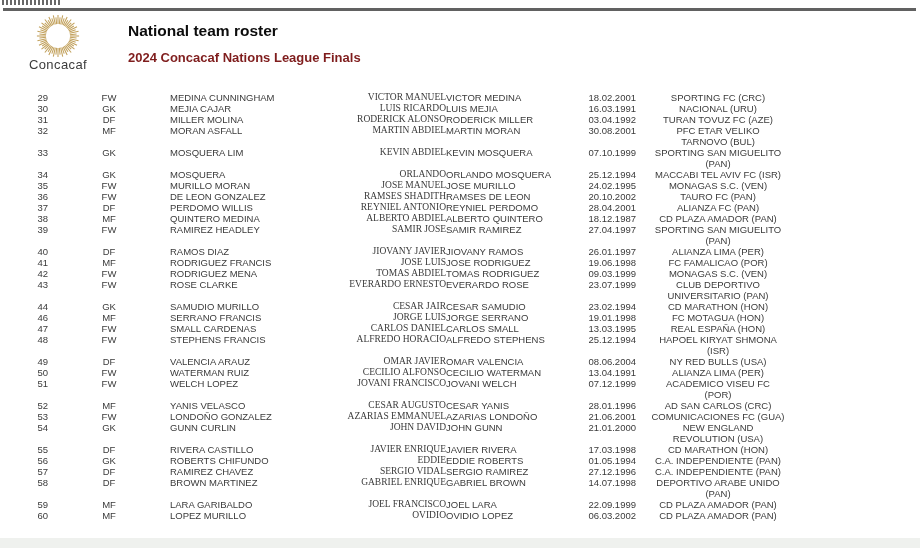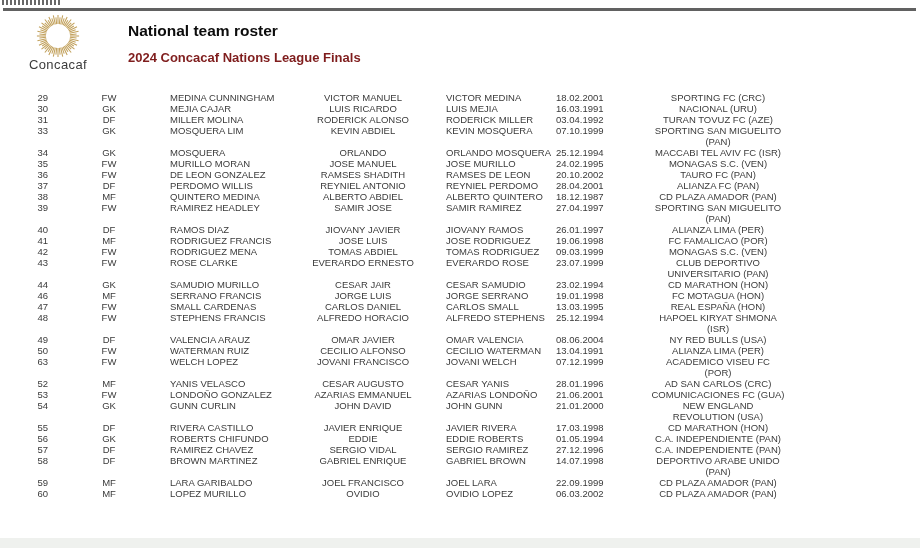--- a/index.html
+++ b/index.html
@@ -30,23 +30,23 @@
     position:absolute;left:0;top:92px;width:800px;
     border-collapse:collapse;table-layout:fixed;
   }
   table.roster td{
     font-size:9.5px;line-height:11px;padding:0;vertical-align:top;color:#3a3a3a;
     overflow:hidden;
   }
   td.c-num{width:48px;text-align:right;}
   td.c-pos{width:122px;text-align:center;}
   td.c-last{width:110px;text-align:left;}
-  td.c-first{width:166px;text-align:center;}
+  td.c-first{width:166px;text-align:right;font-family:Liberation Serif, serif;}
   td.c-short{width:110px;text-align:left;}
-  td.c-dob{width:80px;text-align:left;}
+  td.c-dob{width:80px;text-align:right;}
   td.c-club{width:164px;text-align:center;white-space:pre-line;margin-top:32px;}
   .footer-strip{
     position:absolute;left:0;right:0;bottom:0;height:10px;background:#eff1ee;
   }
 </style>
 </head>
 <body>
 
 <div class="top-fragment"></div>
 <div class="top-rule"></div>
@@ -141,20 +141,30 @@
       <tr>
         <td class="c-num">31</td>
         <td class="c-pos">DF</td>
         <td class="c-last">MILLER MOLINA</td>
         <td class="c-first">RODERICK ALONSO</td>
         <td class="c-short">RODERICK MILLER</td>
         <td class="c-dob">03.04.1992</td>
         <td class="c-club">TURAN TOVUZ FC (AZE)</td>
       </tr>
       <tr>
+        <td class="c-num">32</td>
+        <td class="c-pos">MF</td>
+        <td class="c-last">MORAN ASFALL</td>
+        <td class="c-first">MARTIN ABDIEL</td>
+        <td class="c-short">MARTIN MORAN</td>
+        <td class="c-dob">30.08.2001</td>
+        <td class="c-club">PFC ETAR VELIKO
+TARNOVO (BUL)</td>
+      </tr>
+      <tr>
         <td class="c-num">33</td>
         <td class="c-pos">GK</td>
         <td class="c-last">MOSQUERA LIM</td>
         <td class="c-first">KEVIN ABDIEL</td>
         <td class="c-short">KEVIN MOSQUERA</td>
         <td class="c-dob">07.10.1999</td>
         <td class="c-club">SPORTING SAN MIGUELITO
 (PAN)</td>
       </tr>
       <tr>
@@ -298,21 +308,21 @@
       <tr>
         <td class="c-num">50</td>
         <td class="c-pos">FW</td>
         <td class="c-last">WATERMAN RUIZ</td>
         <td class="c-first">CECILIO ALFONSO</td>
         <td class="c-short">CECILIO WATERMAN</td>
         <td class="c-dob">13.04.1991</td>
         <td class="c-club">ALIANZA LIMA (PER)</td>
       </tr>
       <tr>
-        <td class="c-num">63</td>
+        <td class="c-num">51</td>
         <td class="c-pos">FW</td>
         <td class="c-last">WELCH LOPEZ</td>
         <td class="c-first">JOVANI FRANCISCO</td>
         <td class="c-short">JOVANI WELCH</td>
         <td class="c-dob">07.12.1999</td>
         <td class="c-club">ACADEMICO VISEU FC
 (POR)</td>
       </tr>
       <tr>
         <td class="c-num">52</td>

